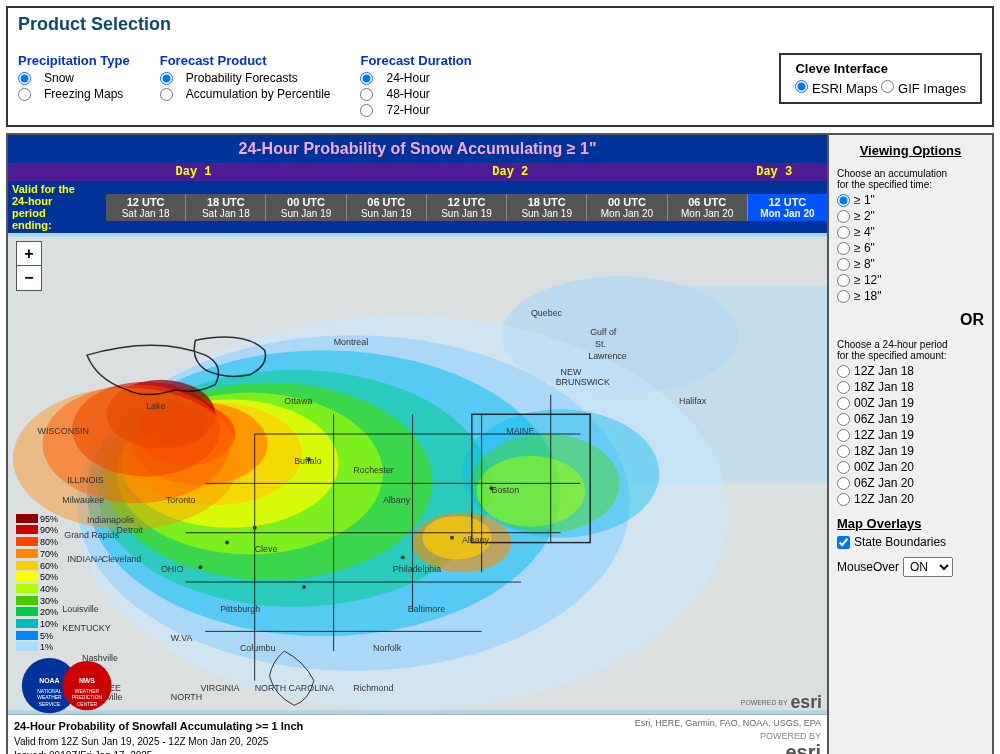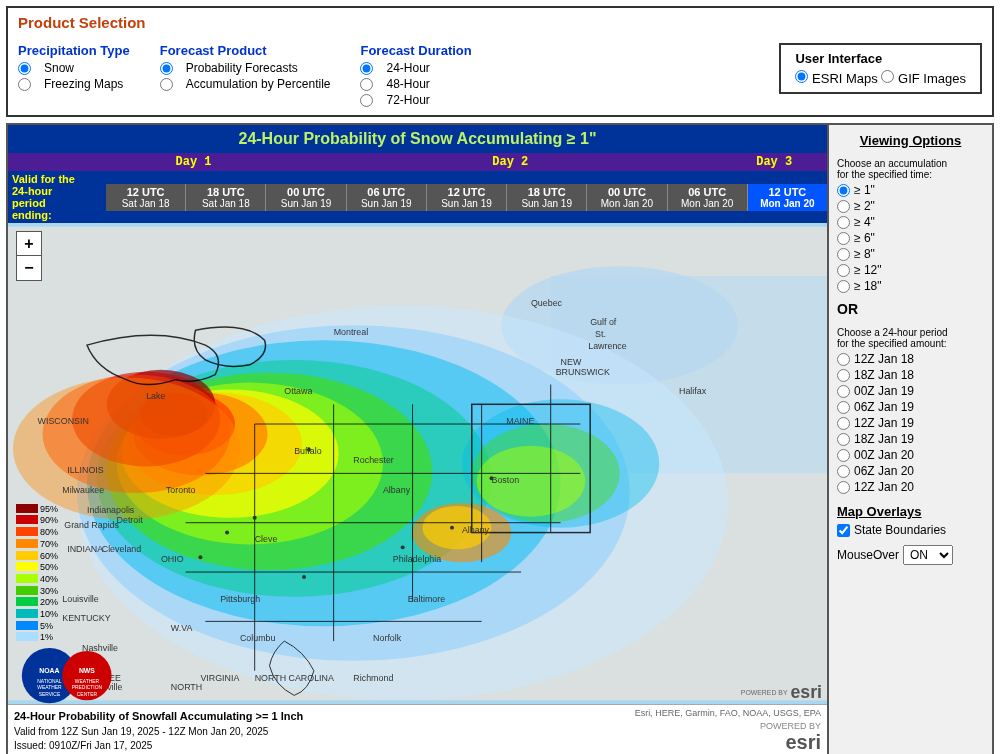--- a/index.html
+++ b/index.html
@@ -6,24 +6,24 @@
     body { font-family: Arial, sans-serif; font-size: 13px; background: #fff; width: 1000px; height: 754px; overflow: hidden; }
 
     
     #product-selection {
       border: 2px solid #333;
       margin: 6px;
       padding: 6px 10px 6px 10px;
       background: #fff;
     }
     #product-selection h2 {
-      font-size: 15px;
-      font-weight: bold;
-      margin-bottom: 12px;
-      color: #c2410c;
+      font-size: 18px;
+      font-weight: bold;
+      margin-bottom: 18px;
+      color: #0c4a6e;
     }
     .ps-row {
       display: flex;
       flex-direction: row;
       gap: 30px;
       align-items: flex-start;
     }
     .ps-group {
       display: flex;
       flex-direction: column;
@@ -67,21 +67,21 @@
       display: flex;
       flex-direction: column;
       background: #a8d8f0;
       position: relative;
       overflow: hidden;
     }
 
     
     #map-header {
       background: #003399;
-      color: #bef264;
+      color: #f9a8d4;
       text-align: center;
       font-size: 16px;
       font-weight: bold;
       padding: 5px 0;
     }
 
     
     #timeline-bar {
       background: #003399;
       display: flex;
@@ -248,22 +248,22 @@
       margin: 4px 0 3px 0;
     }
     .radio-item {
       display: flex;
       align-items: center;
       gap: 4px;
       font-size: 12px;
       margin-bottom: 2px;
     }
     .or-divider {
-      text-align: left;
-      font-size: 14px;
+      text-align: right;
+      font-size: 16px;
       font-weight: bold;
       margin: 6px 0;
     }
     .map-overlays-title {
       font-size: 13px;
       font-weight: bold;
       text-decoration: underline;
       margin: 8px 0 4px 0;
     }
     .checkbox-item {
@@ -329,21 +329,21 @@
         <input type="radio" name="duration" value="48" style="">
         <span>48-Hour</span>
       </label>
       <label>
         <input type="radio" name="duration" value="72" style="">
         <span>72-Hour</span>
       </label>
     </div>
 
     <div class="user-interface-box">
-      <div class="ui-title">User Interface</div>
+      <div class="ui-title">Cleve Interface</div>
       <label>
         <input type="radio" name="ui" value="esri" checked="" style="">
         <span>ESRI Maps</span>
       </label>
       <label>
         <input type="radio" name="ui" value="gif" style="">
         <span>GIF Images</span>
       </label>
     </div>
   </div>

